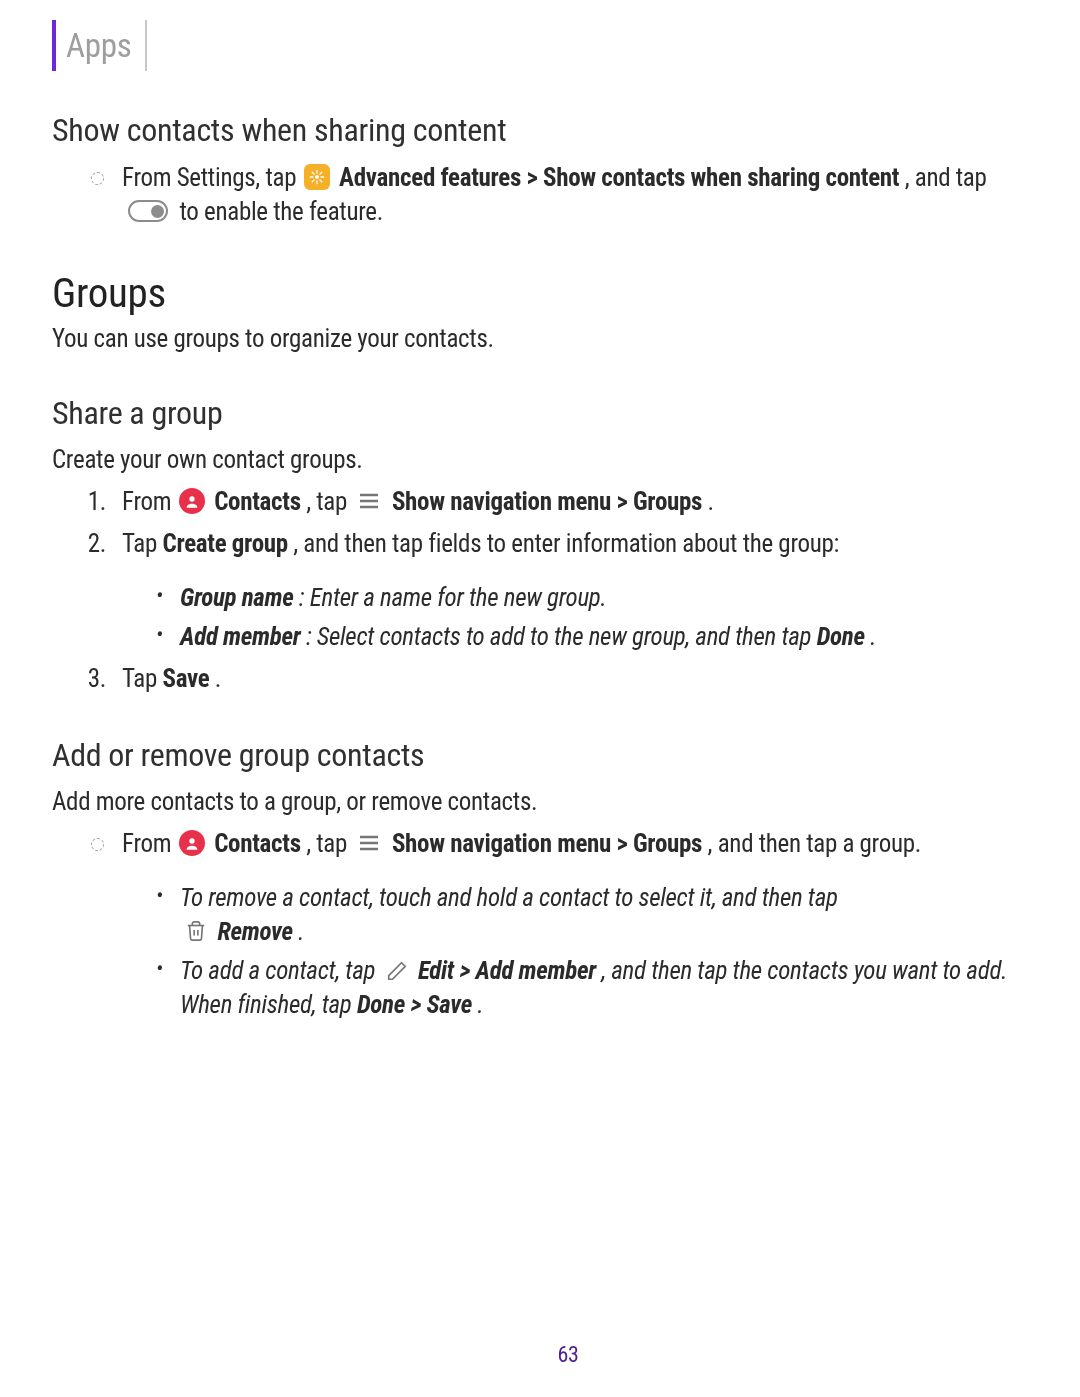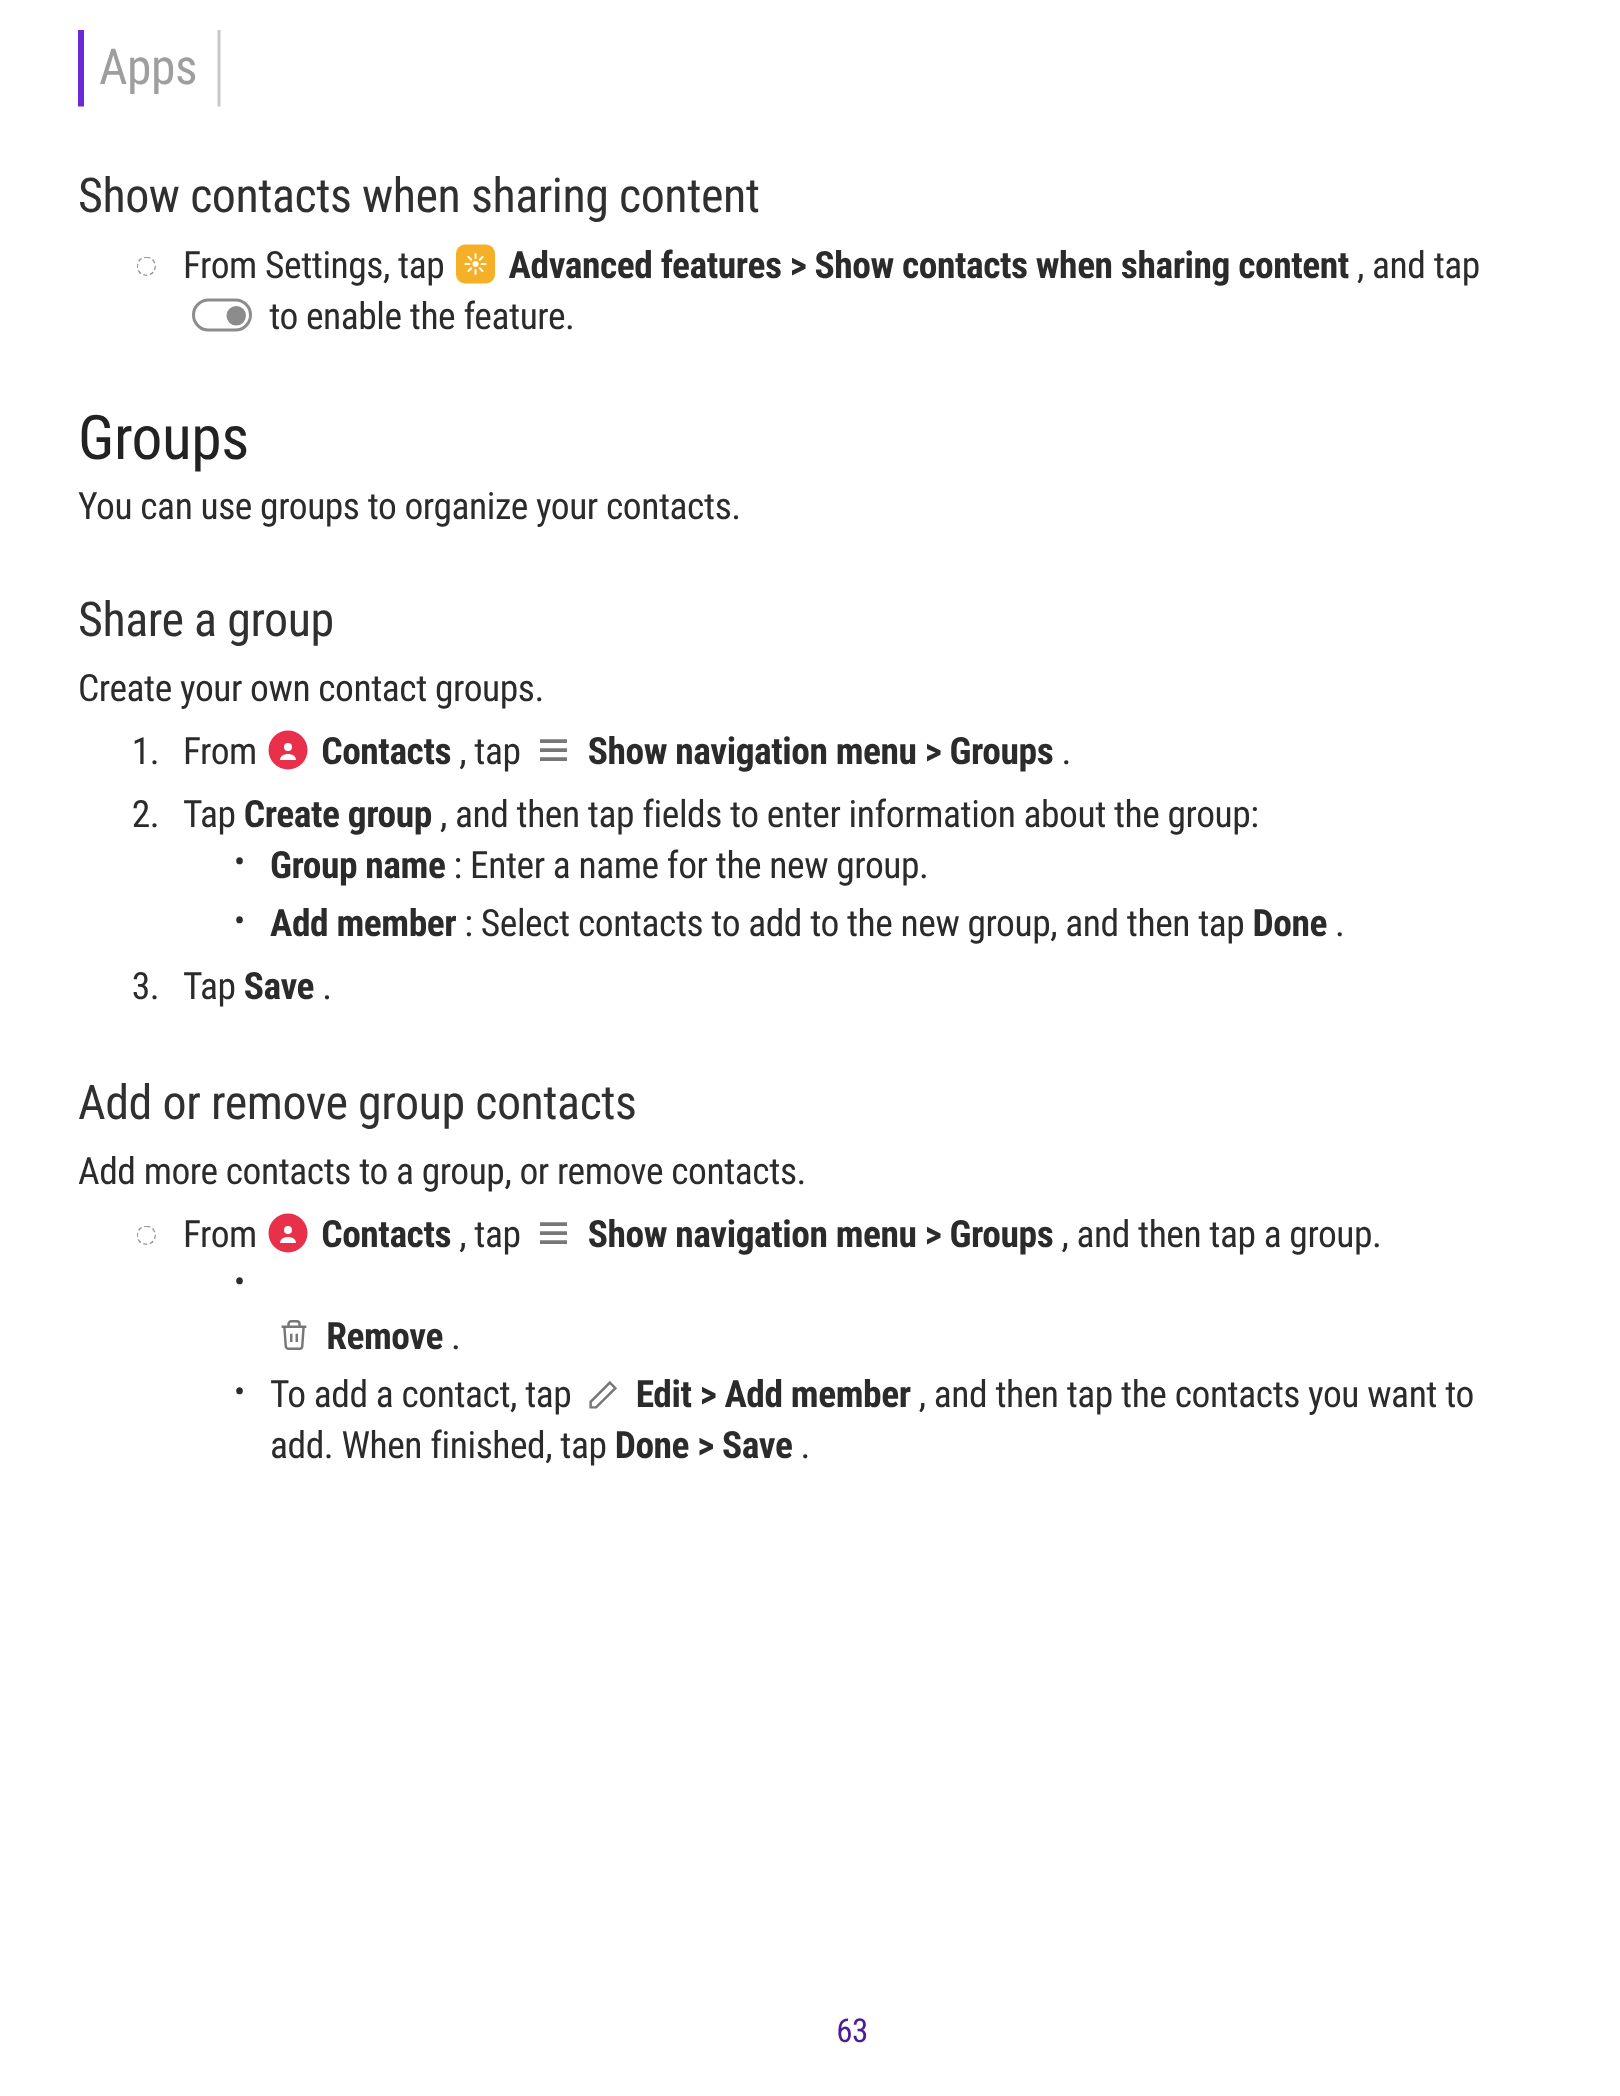--- a/index.html
+++ b/index.html
@@ -59,21 +59,21 @@
   }
   .circle-bullet {
     display: inline-block;
     width: 13px; height: 13px;
     border: 1px dashed #9a9a9a;
     border-radius: 50%;
     vertical-align: middle;
     position: relative;
     top: -1px;
   }
-  .sub-list { padding-left: 34px; margin-top: 0; }
+  .sub-list { padding-left: 34px; margin-top: 20px; font-style: italic; }
   .sub-item {
     position: relative;
     font-size: 25px;
     line-height: 1.35;
     margin-bottom: 6px;
     padding-left: 24px;
   }
   .sub-item::before {
     content: "•";
     position: absolute;
@@ -249,20 +249,21 @@
             <line x1="3" y1="12" x2="21" y2="12"></line>
             <line x1="3" y1="18" x2="21" y2="18"></line>
           </svg>
       </span>
       <span class="bold">Show navigation menu</span>
       <span class="bold"> &gt; </span>
       <span class="bold">Groups</span>
       <span>, and then tap a group.</span>
       <div class="sub-list">
         <div class="sub-item">
+          <span>To remove a contact, touch and hold a contact to select it, and then tap </span>
           <br>
           <span class="icon-inline icon-delete">
             <svg viewBox="0 0 24 24" fill="none" stroke="currentColor" stroke-width="1.8">
                 <polyline points="3 6 5 6 21 6"></polyline>
                 <path d="M19 6l-1 14a2 2 0 0 1-2 2H8a2 2 0 0 1-2-2L5 6"></path>
                 <path d="M10 11v6M14 11v6"></path>
                 <path d="M8 6V4a2 2 0 0 1 2-2h4a2 2 0 0 1 2 2v2"></path>
               </svg>
           </span>
           <span class="bold">Remove</span>

